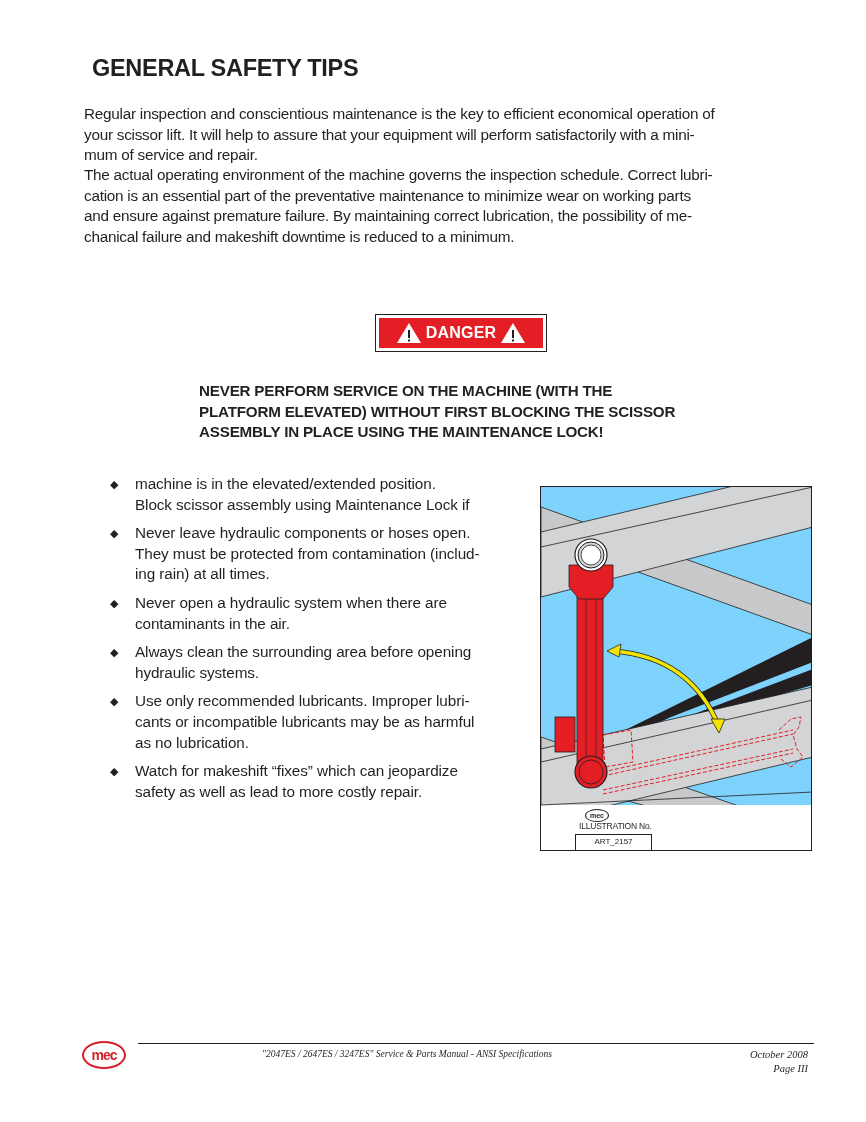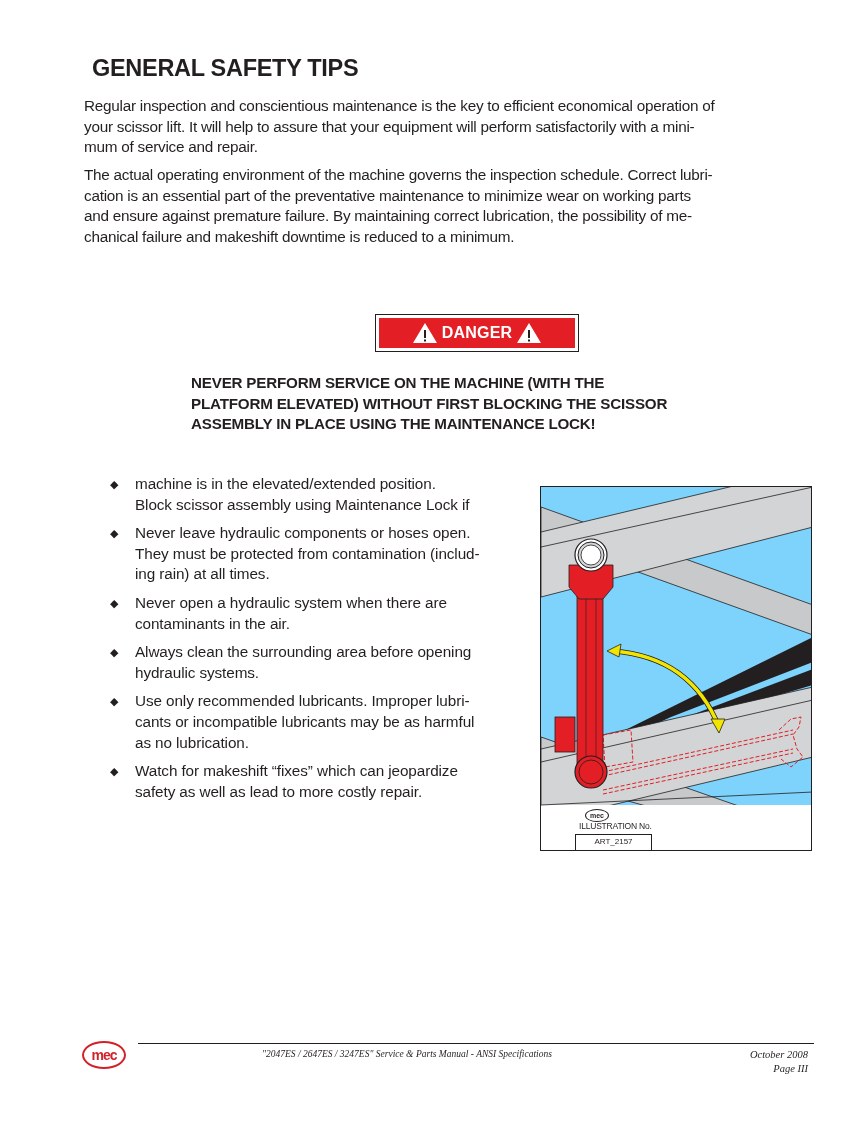--- a/index.html
+++ b/index.html
@@ -3,32 +3,32 @@
 <meta charset="utf-8">
 <style>
   html, body { margin: 0; padding: 0; background: #ffffff; }
   body { width: 866px; height: 1122px; position: relative; overflow: hidden;
          font-family: "Liberation Sans", sans-serif; color: #231f20; }
   .title { position: absolute; left: 84px; top: 47px; font-size: 23.5px; font-weight: bold;
            letter-spacing: -0.3px; margin: 8px; }
   .para { position: absolute; left: 84px; width: 730px; font-size: 15.3px; line-height: 20.6px;
           margin: 0; letter-spacing: -0.25px; }
   .para .ln { display: block; white-space: nowrap; }
-  #p1 { top: 96px; }
+  #p1 { top: 104px; }
   #p2 { top: 165px; }
 
-  .danger { position: absolute; left: 375px; top: 314px; width: 204px; height: 38px;
+  .danger { position: absolute; left: 375px; top: 314px; width: 172px; height: 38px;
             border: 1px solid #231f20; background: #fff; box-sizing: border-box; padding: 3px; }
   .danger-inner { width: 100%; height: 100%; background: #e31e24; display: flex;
                   align-items: center; justify-content: center; gap: 4px; }
   .danger-inner span.lbl { color: #fff; font-weight: bold; font-size: 16px; letter-spacing: 0.2px; }
   .tri { width: 26px; height: 22px; display: block; }
 
   .warn { position: absolute; left: 187px; top: 369px; font-size: 15.2px; line-height: 20.6px;
-          font-weight: bold; margin: 4px; letter-spacing: -0.2px; }
+          font-weight: bold; margin: 12px; letter-spacing: -0.2px; }
   .warn .ln { display: block; white-space: nowrap; }
 
   .tips { position: absolute; left: 110px; top: 474px; width: 420px; margin: 0; padding: 0; list-style: none; }
   .tips li { position: relative; padding-left: 25px; font-size: 15.3px; line-height: 20.6px;
              margin-bottom: 8px; letter-spacing: -0.1px; }
   .tips li .bullet { position: absolute; left: 0; top: 0; font-size: 11px; }
   .tips li .ln { display: block; white-space: nowrap; }
 
   .illus { position: absolute; left: 540px; top: 486px; width: 272px; height: 365px;
            border: 1.5px solid #231f20; box-sizing: border-box; background: #7dd3fc; overflow: hidden; }

